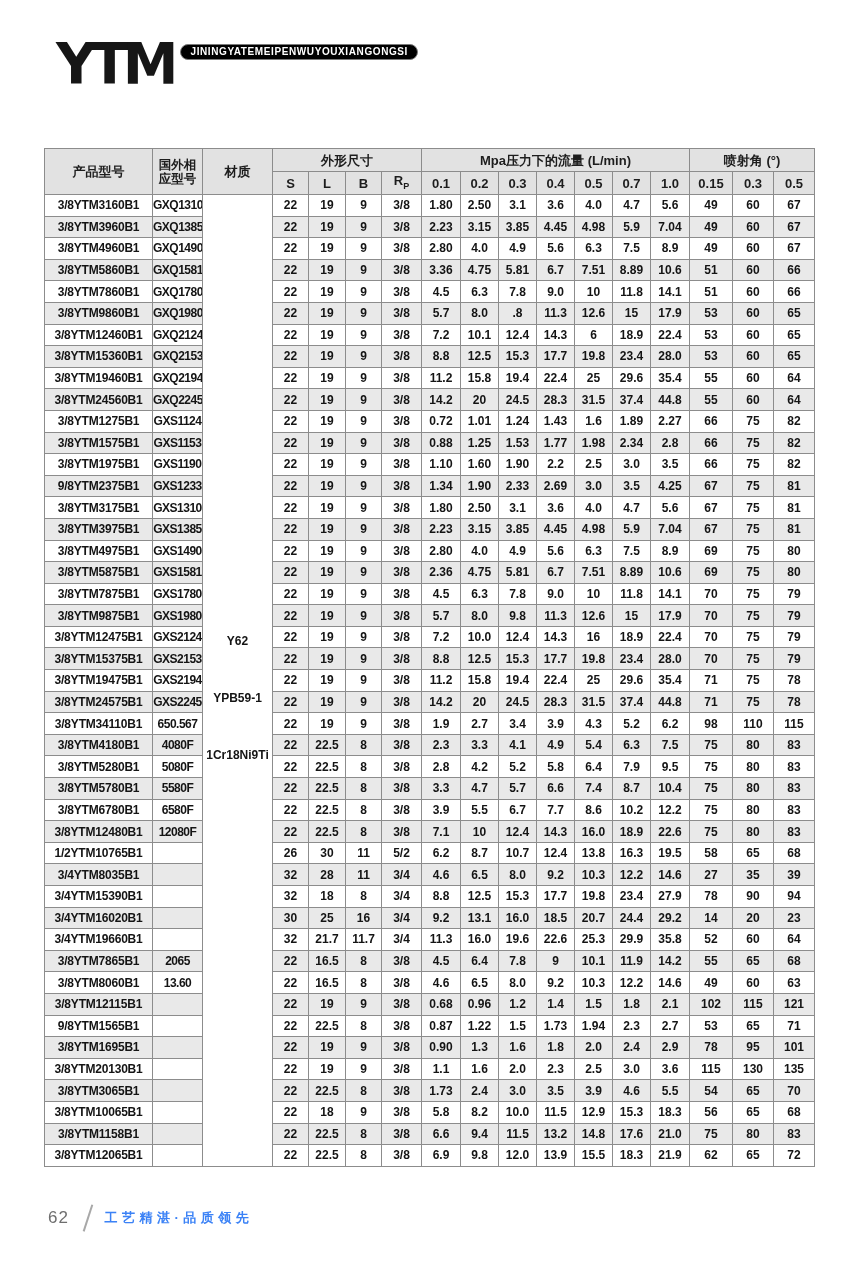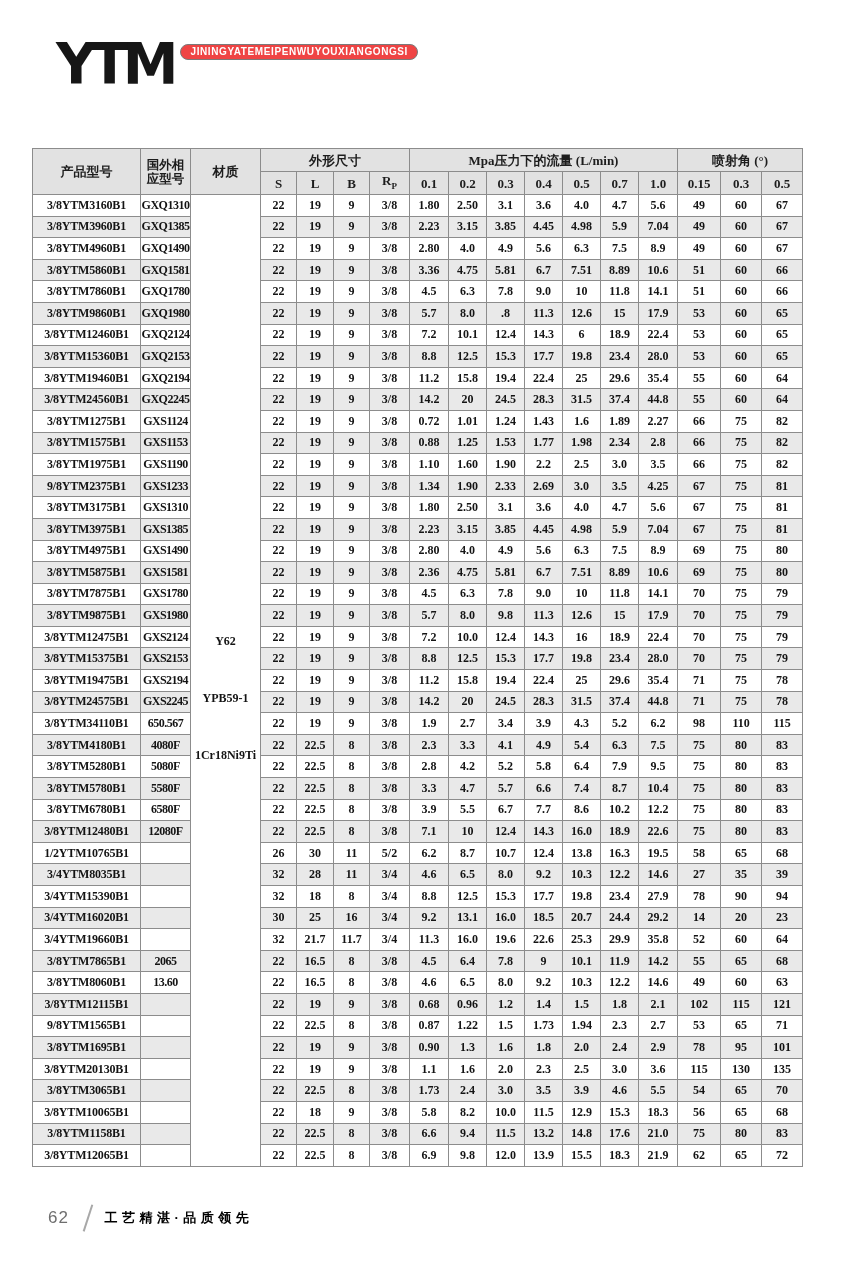--- a/index.html
+++ b/index.html
@@ -24,29 +24,29 @@
     color: #161616;
     transform: scaleY(1.02);
   }
   .company-block { display: flex; flex-direction: column; padding-top: 4px; }
   .company-cn {
     font-size: 28px; font-weight: 700; color: #1c1c1c;
     letter-spacing: 1.5px; line-height: 32px;
   }
   .company-pill {
     margin-top: 4px; align-self: flex-start;
-    background: #ef4444; color: #ffffff;
+    background: #000000; color: #ffffff;
     border: 1px solid #7a7a7a;
     border-radius: 10px;
     font-size: 10px; font-weight: 700; letter-spacing: 0.6px;
     padding: 1px 9px 2px 9px;
   }
 
   
-  .table-wrap { position: absolute; top: 148px; left: 32px; width: 770px; font-family: Liberation Serif, serif; }
+  .table-wrap { position: absolute; top: 148px; left: 44px; width: 770px; }
   table.spec {
     border-collapse: collapse; table-layout: fixed; width: 770px;
   }
   table.spec th, table.spec td {
     border: 1px solid #8c8c8c;
     text-align: center; vertical-align: middle;
     padding: 0; overflow: hidden; white-space: nowrap;
   }
   table.spec thead th {
     background: #e2e2e2;
@@ -75,21 +75,21 @@
     position: absolute; top: 1202px; left: 48px;
     display: flex; align-items: center; height: 32px;
   }
   .page-num { font-size: 17px; color: #6e6e6e; letter-spacing: 1px; }
   .footer-slash {
     width: 1.5px; height: 28px; background: #a8a8a8;
     transform: rotate(18deg);
     margin: 0 16px 0 18px;
   }
   .tagline {
-    font-size: 13px; font-weight: 700; color: #000000;
+    font-size: 13px; font-weight: 700; color: #3b82f6;
     letter-spacing: 4.5px;
   }
 </style>
 </head>
 <body>
 
 <div class="logo-row">
   <div class="logo-mark">YTM</div>
   <div class="company-block">
     <div class="company-pill">JININGYATEMEIPENWUYOUXIANGONGSI</div>

